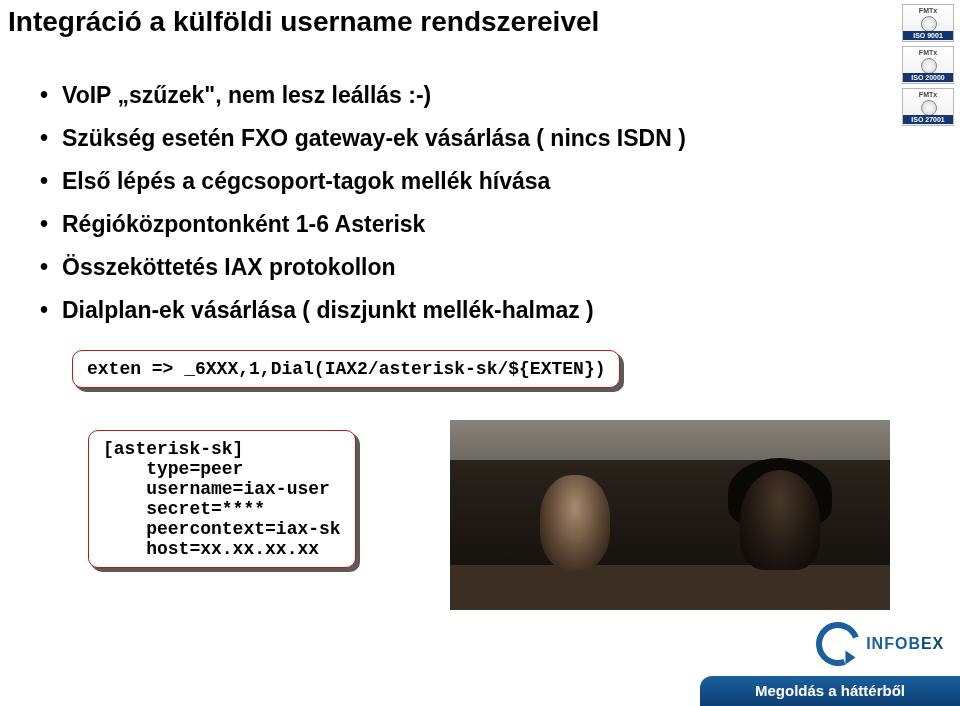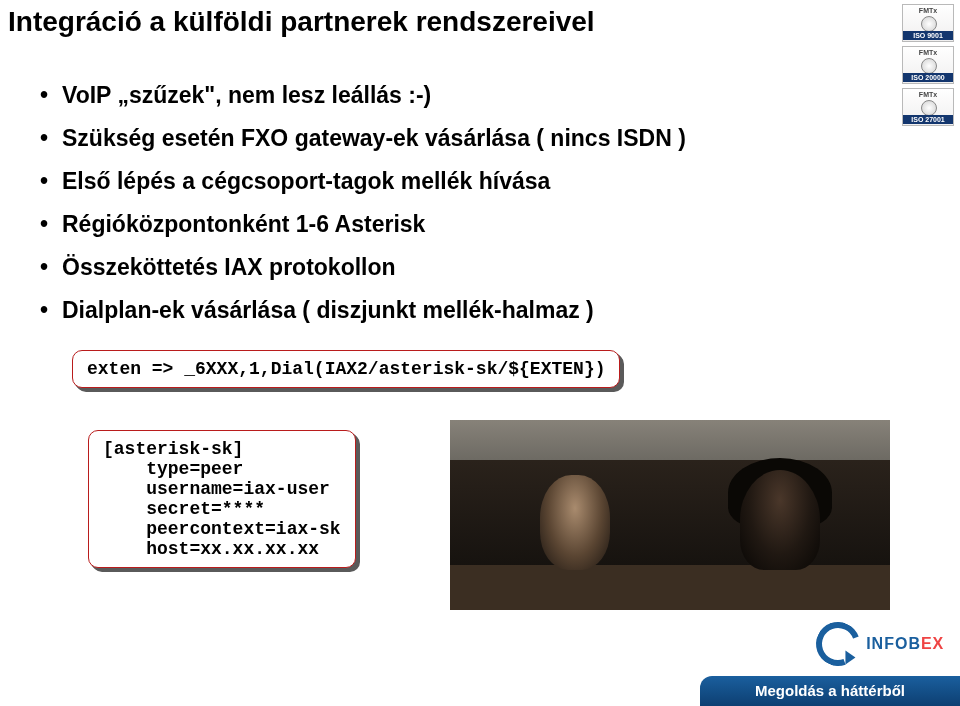--- a/index.html
+++ b/index.html
@@ -138,40 +138,40 @@
   .footer-logo .txt {
     display: inline-block;
     vertical-align: middle;
     font-family: Arial, sans-serif;
     font-weight: bold;
     font-size: 16px;
     color: #1a5f9e;
     letter-spacing: 1px;
     margin-left: 2px;
   }
-  .footer-logo .txt .ex { color: #ef4444; text-align: right; }
+  .footer-logo .txt .ex { color: #0c4a6e; text-align: right; }
   .tagline-bar {
     position: absolute;
     right: 0;
     bottom: 0;
     width: 260px;
     height: 30px;
     background: linear-gradient(#1a5f9e,#0d3f72);
     border-top-left-radius: 12px;
     color: #fff;
     font-size: 15px;
     font-weight: bold;
     text-align: center;
     line-height: 30px;
   }
 </style>
 </head>
 <body>
 
-<h1 class="title">Integráció a külföldi partnerek rendszereivel</h1>
+<h1 class="title">Integráció a külföldi username rendszereivel</h1>
 
 <ul class="bullets">
   <li>VoIP „szűzek", nem lesz leállás :-)</li>
   <li>Szükség esetén FXO gateway-ek vásárlása ( nincs ISDN )</li>
   <li>Első lépés a cégcsoport-tagok mellék hívása</li>
   <li>Régióközpontonként 1-6 Asterisk</li>
   <li>Összeköttetés IAX protokollon</li>
   <li>Dialplan-ek vásárlása ( diszjunkt mellék-halmaz )</li>
 </ul>
 

